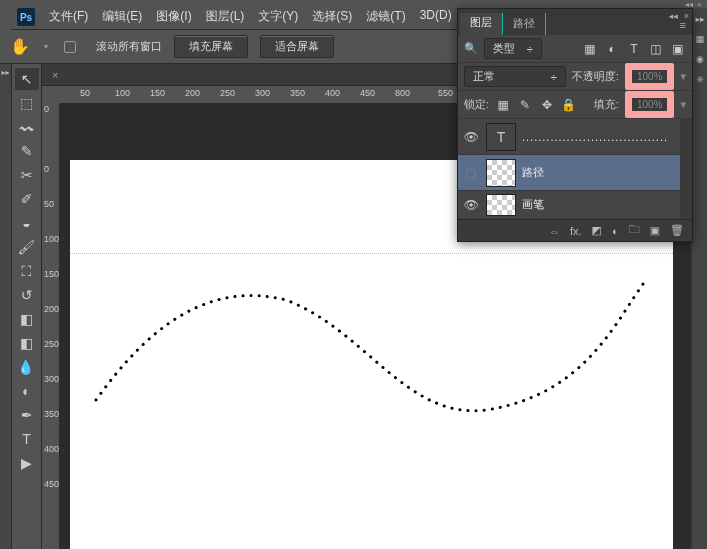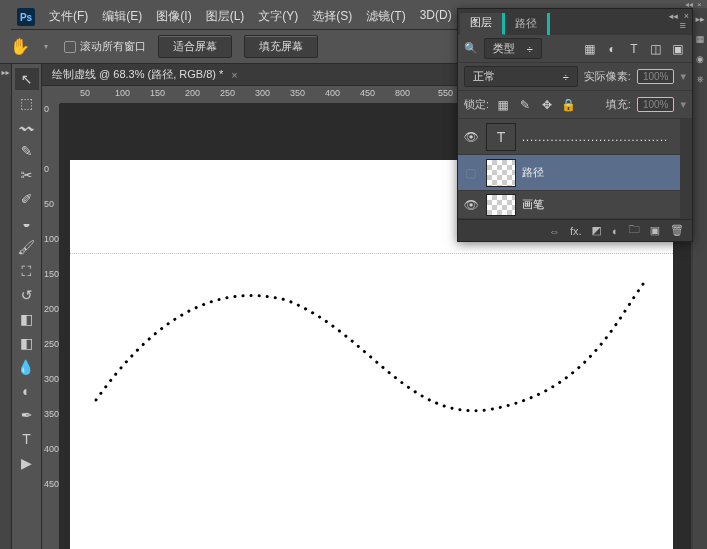--- a/index.html
+++ b/index.html
@@ -32,27 +32,27 @@
   .canvas { position:absolute; left:10px; top:56px; right:34px; bottom:0; background:#fff;}
   .hguide { position:absolute; left:0; right:0; top:93px; border-top:1px dotted #c0c0c0;}
   svg.path { position:absolute; left:16px; top:110px; width:580px; height:150px;}
   .vscroll { position:absolute; right:0; top:40px; width:16px; bottom:0; background:#3c3c3c;}
   .rightdock { position:absolute; right:0; top:8px; width:14px; height:calc(100% - 8px); background:#454545; display:flex; flex-direction:column; align-items:center; padding-top:6px; gap:10px;}
   .rightdock span { font-size:9px; color:#bbb;}
   
   .panel { position:absolute; right:14px; top:8px; width:236px; background:#454545; border:1px solid #222; box-shadow:0 2px 10px rgba(0,0,0,0.5); z-index:50;}
   .panel-top { height:4px; background:#383838; position:relative;}
   .panel-tabs { height:22px; display:flex; align-items:flex-end; background:#383838; padding-left:2px;}
-  .ptab { padding:4px 10px; font-size:11px; color:#bbb; border-right:3px solid #14b8a6; }
+  .ptab { padding:4px 10px; font-size:11px; color:#bbb; border-right:1px solid #14b8a6; }
   .ptab.active { background:#454545; color:#eee; border-bottom:1px solid #454545;}
   .panel-wc { position:absolute; right:3px; top:2px; display:flex; gap:6px; color:#aaa; font-size:9px;}
   .panel-row { height:28px; display:flex; align-items:center; padding:0 6px; gap:6px; border-bottom:1px solid #383838; font-size:11px; color:#ccc;}
   .sel-like { background:#3a3a3a; border:1px solid #2a2a2a; color:#ddd; padding:2px 8px; font-size:11px; border-radius:2px; display:flex; align-items:center; gap:12px;}
   .mini-ico { width:16px; height:16px; display:flex; align-items:center; justify-content:center; font-size:12px; color:#ccc;}
-  .pct-box { background:#3a3a3a; border:1px solid #fca5a5; padding:1px 5px; color:#888; font-size:10px; border-radius:2px;}
+  .pct-box { background:#3a3a3a; border:7px solid #fca5a5; padding:1px 5px; color:#888; font-size:10px; border-radius:2px;}
   .layers { max-height:120px; overflow:hidden; background:#454545;}
   .layer { height:36px; display:flex; align-items:center; padding:0 4px; border-bottom:1px solid #383838; gap:6px;}
   .layer.selected { background:#5a6e8c;}
   .eye { width:18px; text-align:center; color:#ccc; font-size:12px;}
   .thumb { width:30px; height:28px; background:#fff; border:1px solid #222; display:flex; align-items:center; justify-content:center; font-size:14px; color:#333;}
   .thumb.trans { background: repeating-conic-gradient(#ccc 0% 25%, #fff 0% 50%) 0 0/10px 10px;}
   .thumb.text { background:#454545; color:#ccc;}
   .layer-name { color:#eee; font-size:11px;}
   .panel-footer { height:22px; background:#3a3a3a; display:flex; align-items:center; justify-content:flex-end; gap:10px; padding:0 8px; border-top:1px solid #2a2a2a;}
   .panel-footer span { color:#bbb; font-size:11px;}
@@ -78,26 +78,26 @@
   <div class="mi">图层(L)</div>
   <div class="mi">文字(Y)</div>
   <div class="mi">选择(S)</div>
   <div class="mi">滤镜(T)</div>
   <div class="mi">3D(D)</div>
 </div>
 
 <div class="optbar">
   <div class="hand-icon">✋</div>
   <div class="dd-arrow">▾</div>
-  <div style="display:flex; align-items:center; gap:4px;">
+  <div style="display:flex; align-items:center; gap:20px;">
     <span class="checkbox"></span>
     <span>滚动所有窗口</span>
   </div>
+  <button class="optbtn">填充屏幕</button>
   <button class="optbtn">适合屏幕</button>
-  <button class="optbtn">填充屏幕</button>
 </div>
 
 <div class="main">
   <div class="left-strip">
       <span>▸▸</span>
     </div>
   <div class="toolbar">
     <div class="tool active">↖</div>
     <div class="tool">⬚</div>
     <div class="tool">〰</div>
@@ -112,21 +112,20 @@
     <div class="tool">◧</div>
     <div class="tool">💧</div>
     <div class="tool">◐</div>
     <div class="tool">✒</div>
     <div class="tool">T</div>
     <div class="tool">▶</div>
   </div>
 
   <div class="workspace">
     <div class="doc-tab">
-      <span>绘制虚线 @ 68.3% (路径, RGB/8) *</span>
       <span class="x">×</span>
     </div>
     <div class="ruler-h">
       <span style="left:20px">50</span>
       <span style="left:55px">100</span>
       <span style="left:90px">150</span>
       <span style="left:125px">200</span>
       <span style="left:160px">250</span>
       <span style="left:195px">300</span>
       <span style="left:230px">350</span>
@@ -194,21 +193,21 @@
     <div class="mini-ico">T</div>
     <div class="mini-ico">◫</div>
     <div class="mini-ico">▣</div>
   </div>
 
   <div class="panel-row">
     <div class="sel-like" style="flex:1; justify-content:space-between;">
         <span>正常</span>
         <span>÷</span>
       </div>
-    <span>实际像素:</span>
+    <span>不透明度:</span>
     <div class="pct-box">100%</div>
     <span style="color:#888;">▾</span>
   </div>
 
   <div class="panel-row">
     <span>锁定:</span>
     <div class="mini-ico">▦</div>
     <div class="mini-ico">✎</div>
     <div class="mini-ico">✥</div>
     <div class="mini-ico">🔒</div>

